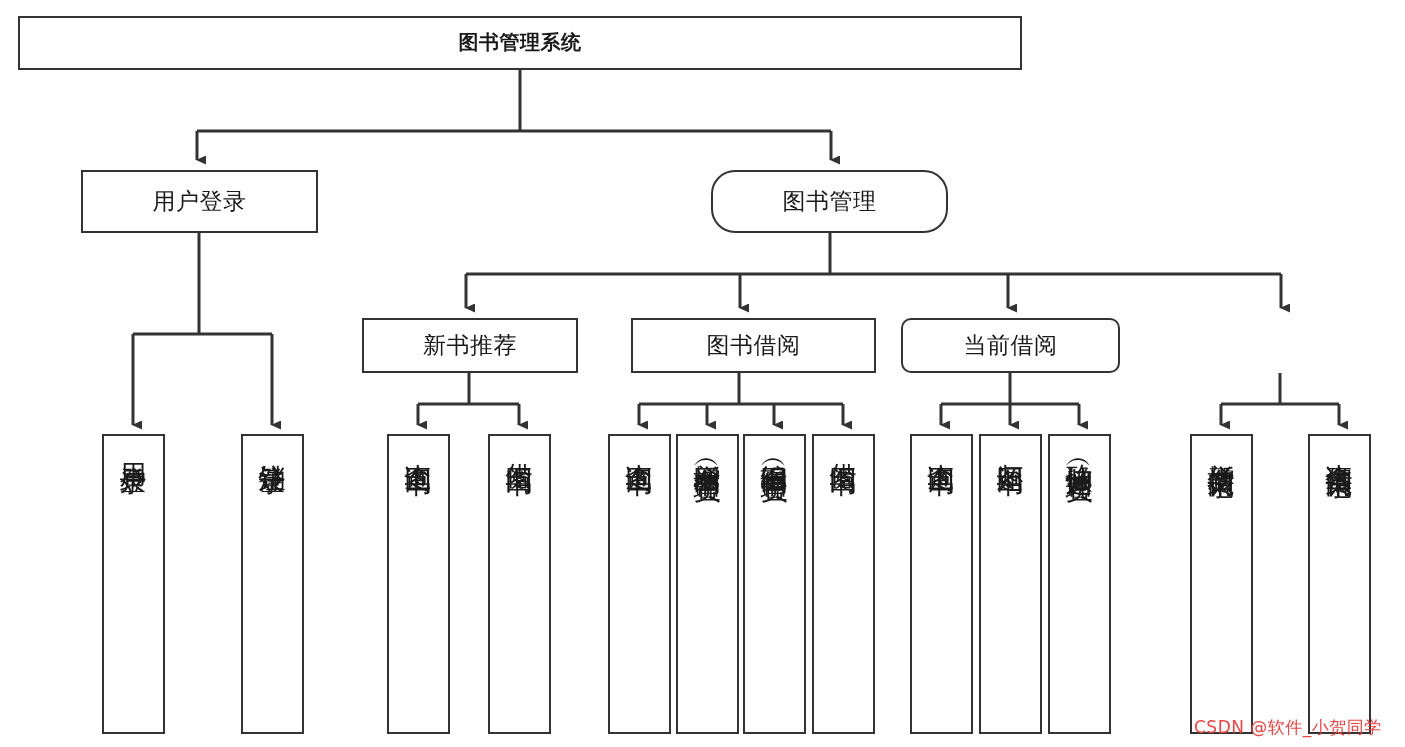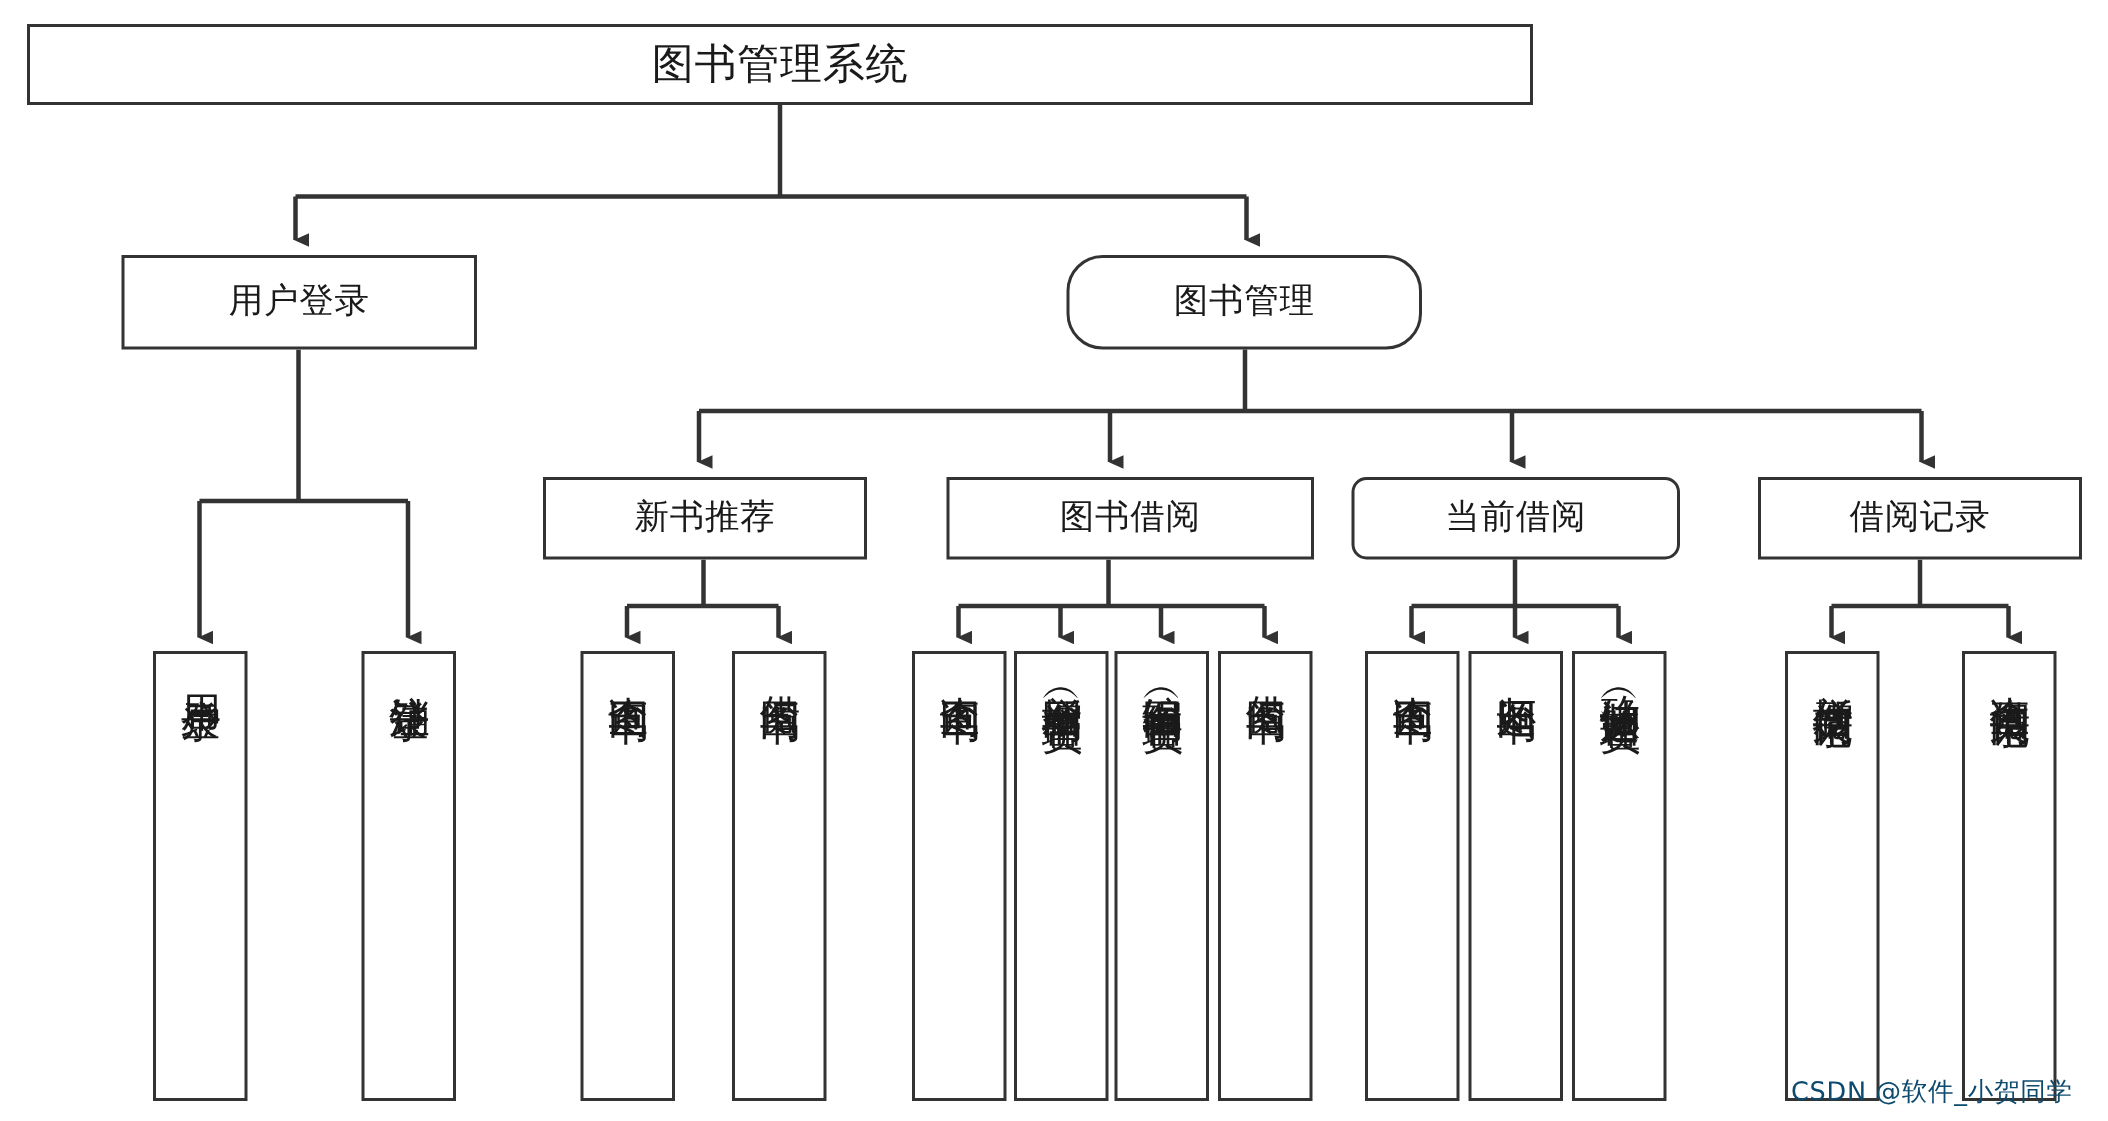--- a/index.html
+++ b/index.html
@@ -38,38 +38,39 @@
     display: block;
     text-align: center;
     line-height: 1.18;
     white-space: pre;
   }
   .node.horiz .lbl {
     font-size: 23px;
     letter-spacing: 0.5px;
   }
   .node.horiz.root .lbl {
-    font-size: 28px;
+    font-size: 20px;
+    font-weight: bold;
   }
   .node.vert {
     align-items: flex-start;
     justify-content: center;
     padding-top: 6px;
   }
   .node.vert .lbl {
     writing-mode: vertical-rl;
     text-orientation: upright;
     font-size: 27px;
     line-height: 1.0;
     letter-spacing: 2px;
     white-space: normal;
   }
   .watermark {
     position: absolute;
-    color: #0c4a6e;
+    color: #ef4444;
     font-size: 17px;
     letter-spacing: 0.5px;
     white-space: nowrap;
     user-select: none;
   }
 </style>
 </head>
 <body>
 
 <div id="canvas">
@@ -137,23 +138,20 @@
 
   <div class="node horiz" style="left:362px; top:318px; width:216px; height:55px;justify-content:center;">
     <span class="lbl">新书推荐</span>
   </div>
   <div class="node horiz" style="left:631px; top:318px; width:245px; height:55px;">
     <span class="lbl">图书借阅</span>
   </div>
   <div class="node horiz" style="left:901px; top:318px; width:219px; height:55px;border-radius:10px;">
     <span class="lbl">当前借阅</span>
   </div>
-  <div class="node horiz" style="left:1172px; top:318px; width:216px; height:55px;">
-    <span class="lbl">借阅记录</span>
-  </div>
 
   <div class="node vert" style="left:102px; top:434px; width:63px; height:300px;">
     <span class="lbl">用户登录</span>
   </div>
   <div class="node vert" style="left:241px; top:434px; width:63px; height:300px;">
     <span class="lbl">注销登录</span>
   </div>
 
   <div class="node vert" style="left:387px; top:434px; width:63px; height:300px;">
     <span class="lbl">查询图书</span>

